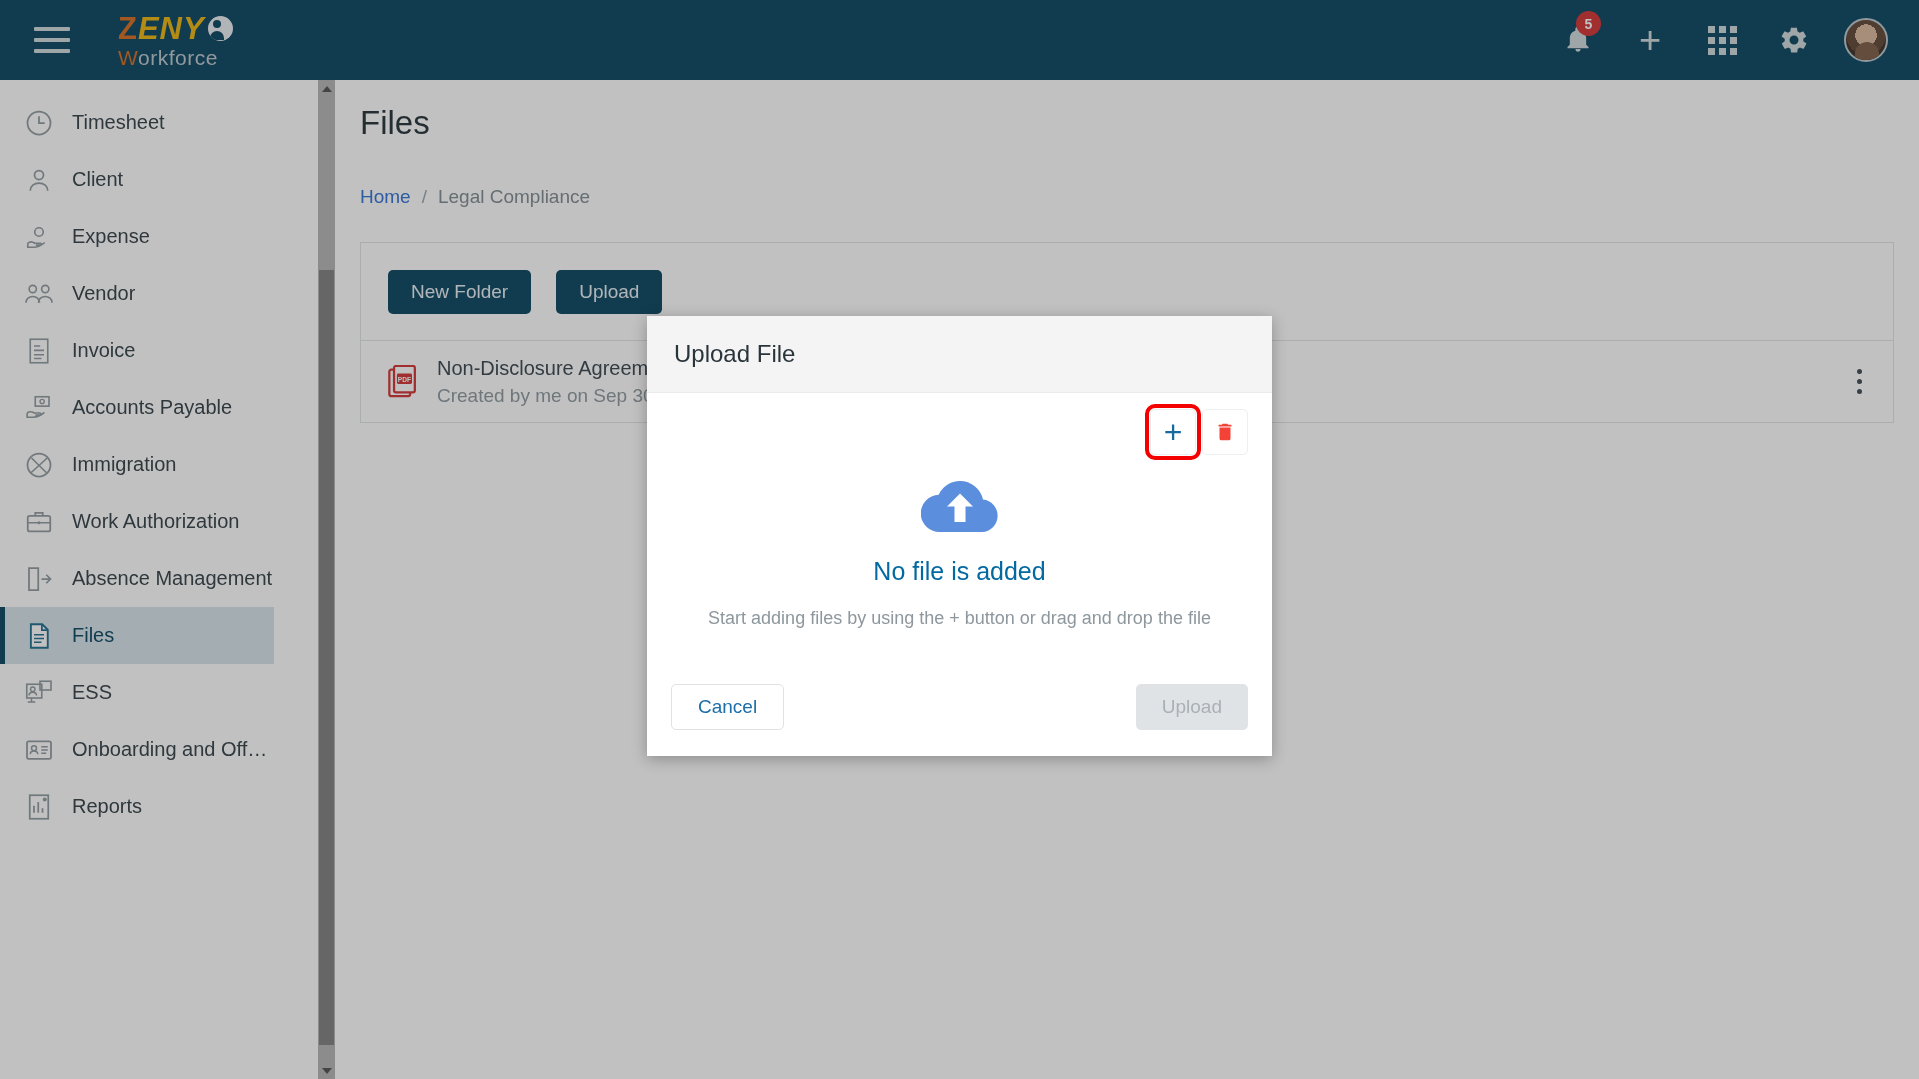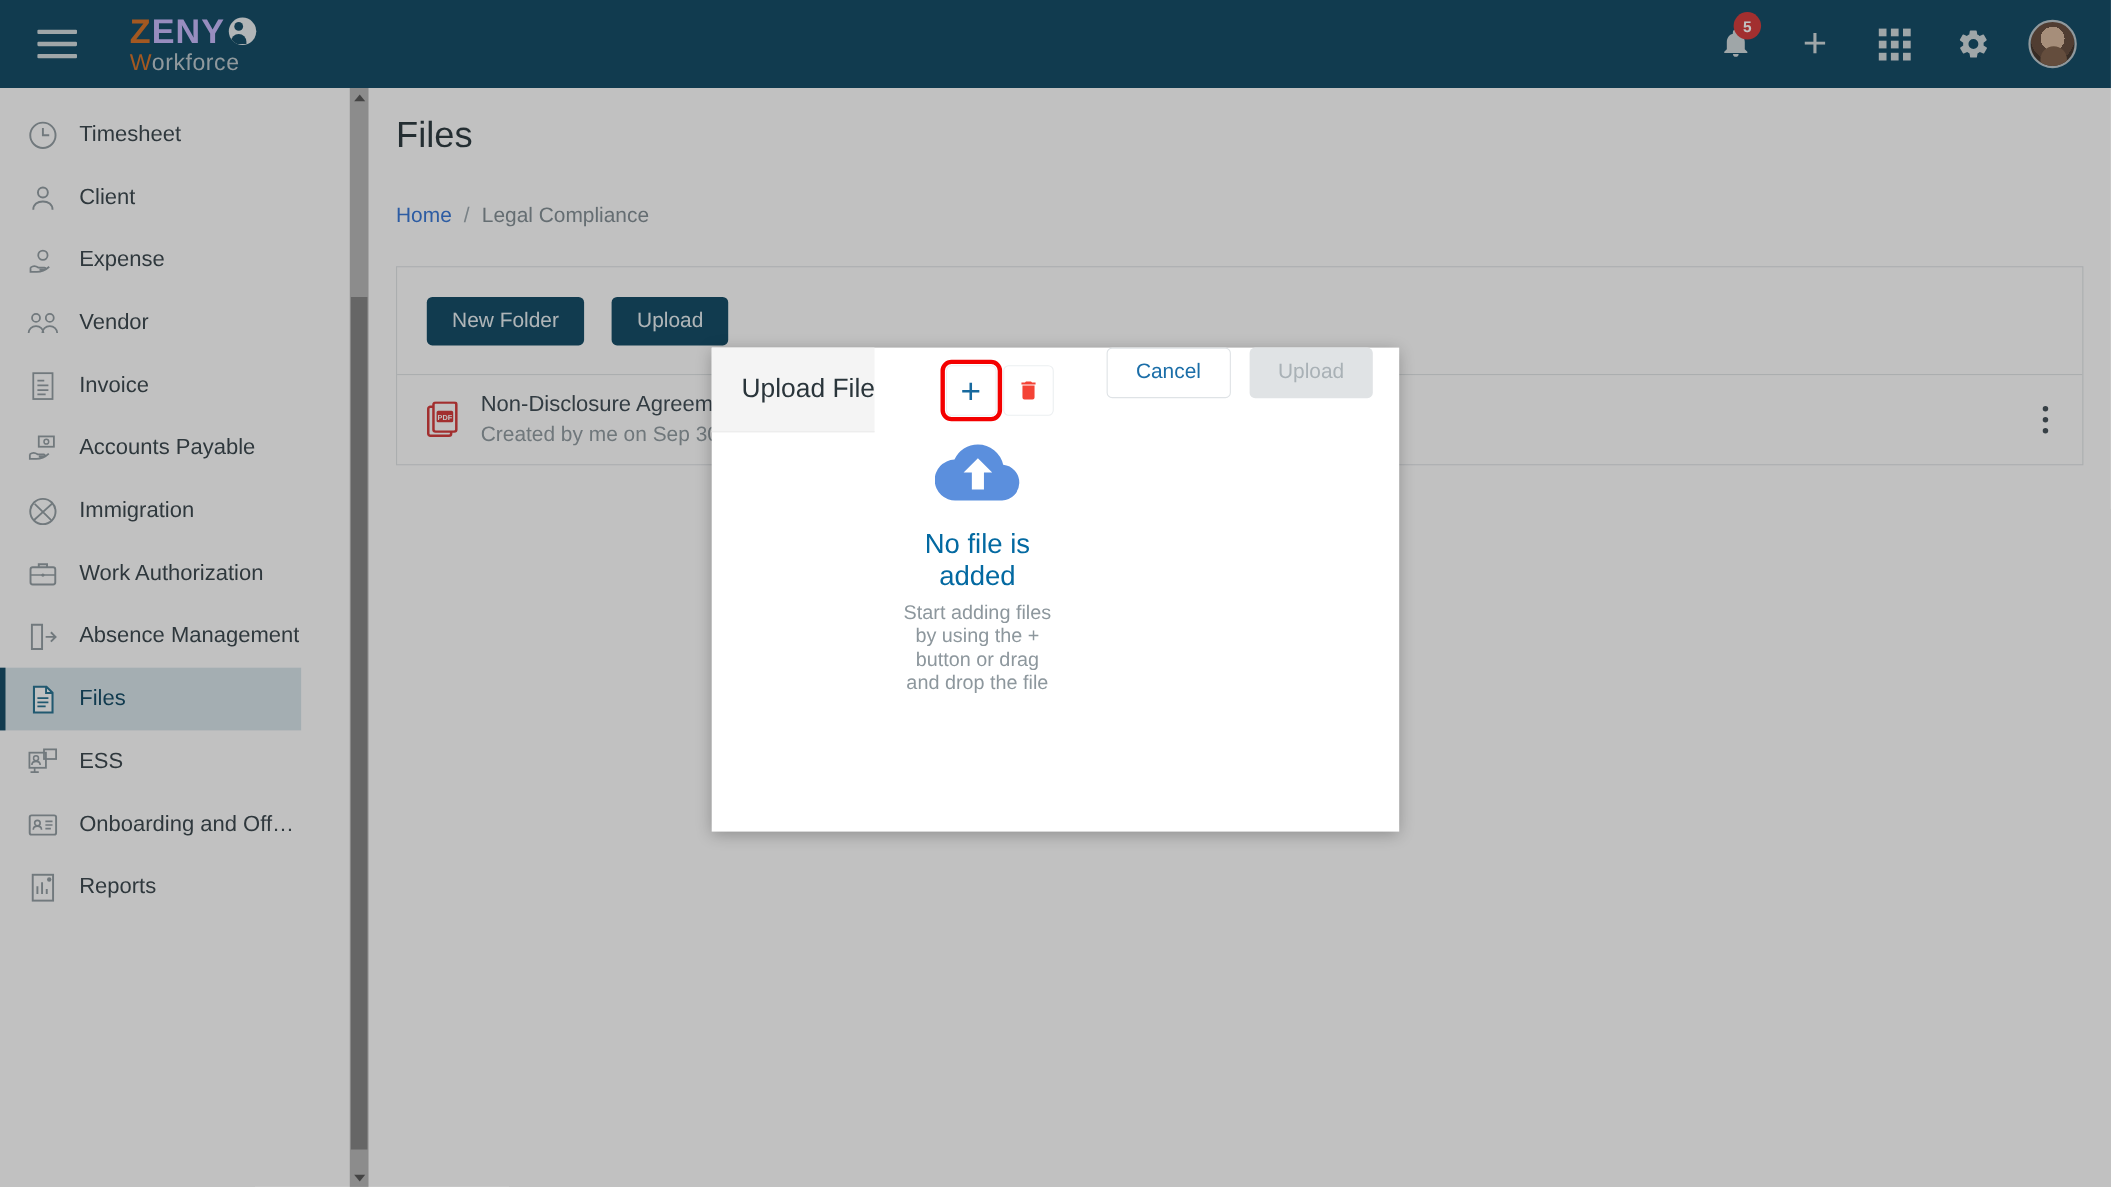--- a/index.html
+++ b/index.html
@@ -21,21 +21,21 @@
   .hamburger {
     margin-left: 34px; width: 36px; height: 26px;
     display: flex; flex-direction: column; justify-content: space-between;
     cursor: pointer;
   }
   .hamburger span { display: block; height: 4px; background: #cfd8dc; border-radius: 1px; }
 
   .brand { margin-left: 48px; line-height: 1; user-select: none; }
   .brand-top { font-size: 31px; font-weight: bold; letter-spacing: 1px; display:flex; align-items:center;}
   .brand-z { color: #d4691a; }
-  .brand-eny { color: #c4b5fd; }
+  .brand-eny { color: #eab308; font-style: italic; }
   .brand-glyph {
     display:inline-block; width: 25px; height: 25px; border-radius: 50%;
     background: #e8eef1; margin-left: 3px; position: relative; overflow: hidden;
   }
   .brand-glyph::before{
     content:''; position:absolute; width:8px;height:8px;border-radius:50%;
     background:#04405c; left:5px; top:4px;
   }
   .brand-glyph::after{
     content:''; position:absolute; width:14px;height:9px;border-radius:7px 7px 0 0;
@@ -175,21 +175,21 @@
     z-index: 100;
   }
 
   
   .modal {
     position: absolute; left: 647px; top: 316px;
     width: 625px; height: 440px;
     background: #ffffff;
     z-index: 120;
     box-shadow: 0 3px 14px rgba(0,0,0,.28);
-    display: flex; flex-direction: row;
+    display: flex; flex-direction: column;
   }
   .modal-head {
     height: 77px; background: #f4f4f4;
     display: flex; align-items: center; padding-left: 27px;
     border-bottom: 1px solid #ececec;
   }
   .modal-title { font-size: 24px; color: #2a353b; }
   .modal-body { flex: 1; position: relative; padding: 0 24px; }
   .icon-btn-row {
     display: flex; justify-content: flex-end; gap: 6px;
@@ -200,21 +200,21 @@
     background: #fff; display: flex; align-items: center; justify-content: center;
     cursor: pointer;
   }
   .icon-btn.highlight {
     outline: 4px solid #f40000; outline-offset: 1px;
   }
   .plus-blue { font-size: 32px; color: #17699e; line-height: 1; font-weight: 300; }
 
   .empty-state { text-align: center; margin-top: 22px; }
   .empty-title { font-size: 25px; color: #0369a1; margin-top: 18px; }
-  .empty-sub { font-size: 18px; color: #8d979d; margin-top: 8px; }
+  .empty-sub { font-size: 18px; color: #8d979d; margin-top: 22px; }
 
   .modal-foot {
     display: flex; justify-content: space-between; gap: 17px;
     padding: 0 24px 26px 24px;
   }
   .btn-ghost {
     height: 46px; padding: 0 26px; border: 1px solid #dfe3e6;
     border-radius: 5px; background: #fff; color: #1b6ea8;
     font-size: 19px; cursor: pointer;
     font-family: "Liberation Sans", sans-serif;

